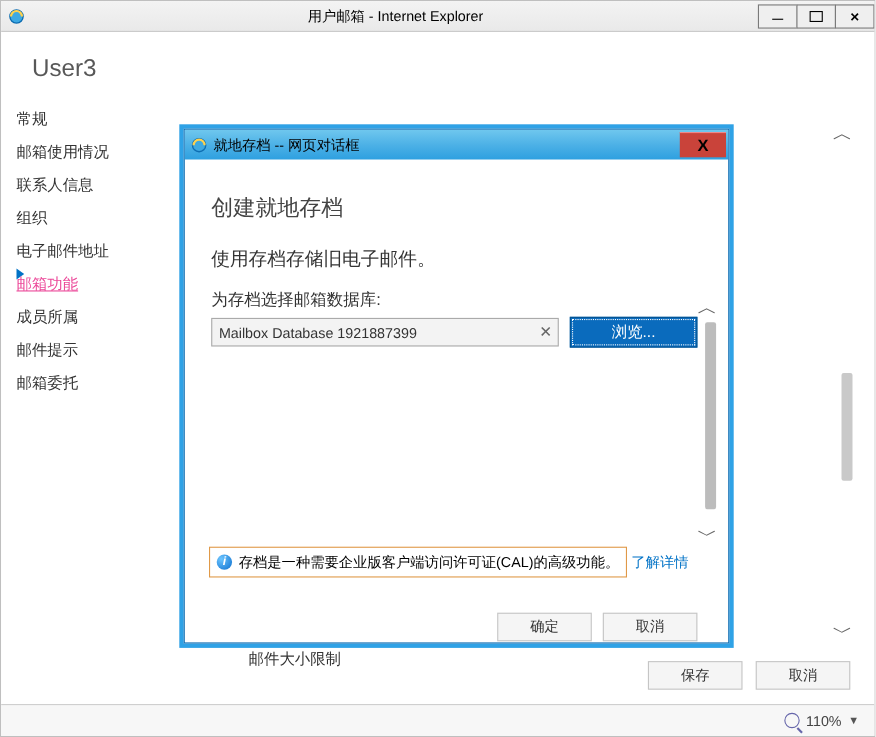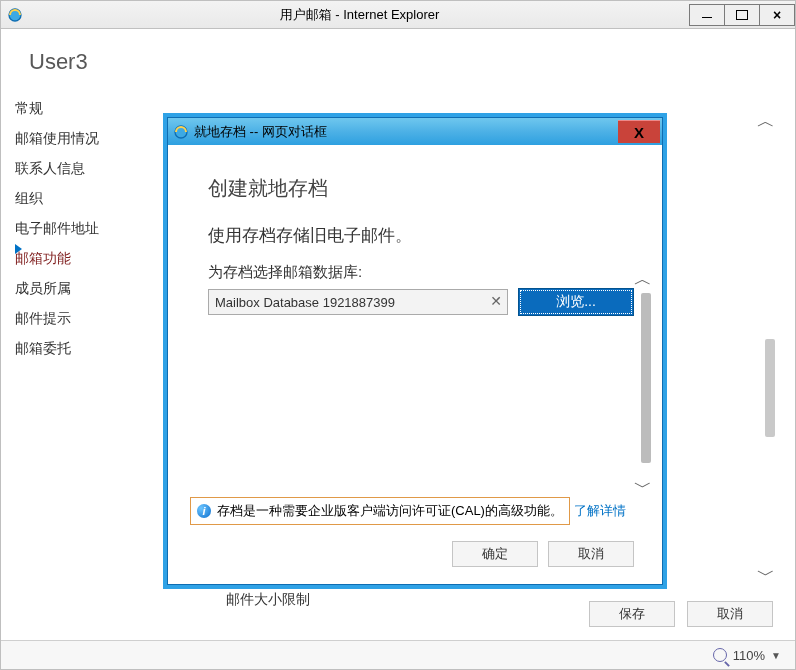--- a/index.html
+++ b/index.html
@@ -12,60 +12,60 @@
   .winbtns { display:flex; }
   .winbtn { width:36px; height:22px; border:1px solid #7a7a7a; background:#efefef; display:flex; align-items:center; justify-content:center; margin-left:-1px; font-size:11px; }
   .winbtn.min::after { content:""; display:block; width:10px; height:1px; background:#000; margin-top:6px; }
   .winbtn.max::after { content:""; display:block; width:10px; height:8px; border:1px solid #000; }
   .winbtn.close { font-weight:bold; font-size:14px; }
   
   .main-content { position:relative; width:100%; height:612px; background:#fff; }
   .user-title { position:absolute; left:28px; top:20px; font-size:22px; color:#585858; }
   .nav { position:absolute; left:14px; top:64px; font-size:14px; line-height:30px; }
   .nav-item { color:#333; }
-  .nav-item.active { color:#7f1d1d; }
+  .nav-item.active { color:#ec4899;text-decoration:underline; }
   .nav-arrow { position:absolute; left:14px; top:215px; width:0; height:0; border-top:5px solid transparent; border-bottom:5px solid transparent; border-left:7px solid #0072c6; }
   .truncated-section { position:absolute; left:225px; top:562px; font-size:14px; color:#333; }
   
   .bottom-btns { position:absolute; right:22px; bottom:14px; display:flex; gap:12px; }
   .flatbtn { width:86px; height:26px; border:1px solid #c5c5c5; background:#f5f5f5; font-size:13px; color:#333; display:flex; align-items:center; justify-content:center; }
   
   .outer-scroll-up { position:absolute; right:20px; top:80px; font-size:18px; color:#666; }
   .outer-scroll-down { position:absolute; right:20px; top:534px; font-size:18px; color:#666; }
   .outer-scrollbar { position:absolute; right:20px; top:310px; width:10px; height:98px; background:#c9c9c9; border-radius:2px; }
   
   .statusbar { position:absolute; left:0; right:0; bottom:0; height:29px; border-top:1px solid #cfcfcf; background:#f7f7f7; display:flex; align-items:center; justify-content:flex-end; padding-right:14px; gap:6px; font-size:13px; color:#444; }
   .zoom-icon { width:14px; height:14px; border:1.5px solid #66a; border-radius:50%; position:relative; }
   .zoom-icon::after { content:""; position:absolute; right:-4px; bottom:-4px; width:6px; height:2px; background:#66a; transform:rotate(45deg); }
   
   .dialog { position:absolute; left:166px; top:88px; width:496px; height:468px; background:#fff; border:1px solid #0f6db2; box-shadow:0 0 0 4px #2fa2e6; }
   .dlg-titlebar { height:27px; background:linear-gradient(#6fc7ee,#4db1e6,#2ea0e0); display:flex; align-items:center; color:#000; }
   .dlg-ie { width:16px; height:16px; margin:0 5px; display:flex; align-items:center; justify-content:center; }
   .dlg-title { flex:1; text-align:left; font-size:13px; color:#000; }
   .dlg-close { width:42px; height:23px; margin-right:2px; background:#c9433a; color:#000; display:flex; align-items:center; justify-content:center; font-size:15px; font-weight:bold; border-top:1px solid #e88; }
-  .dlg-body { padding:18px 28px 0 40px; position:relative; height:438px; }
+  .dlg-body { padding:18px 28px 0 24px; position:relative; height:438px; }
   .dlg-h1 { font-size:20px; color:#444; margin:12px 0 22px 0; font-weight:normal; }
   .dlg-text { font-size:17px; color:#333; margin-bottom:16px; }
   .dlg-label { font-size:15px; color:#333; margin-bottom:6px; }
   .dlg-row { display:flex; gap:10px; align-items:center; }
   .dlg-input-wrap { position:relative; flex:1; }
   .dlg-input { width:100%; height:26px; padding:0 26px 0 6px; font-size:13px; border:1px solid #aaa; background:#f3f3f3; color:#333; }
   .dlg-input-x { position:absolute; right:6px; top:4px; font-size:14px; color:#666; }
   .browse-btn { width:116px; height:28px; background:#0a6bbd; color:#fff; font-size:14px; display:flex; align-items:center; justify-content:center; outline:1px dotted #fff; outline-offset:-3px; border:1px solid #04538f;}
   
   .dlg-scroll-up { position:absolute; right:10px; top:122px; font-size:18px; color:#666; }
   .dlg-scroll-down { position:absolute; right:10px; top:330px; font-size:18px; color:#666; }
   .dlg-scrollbar { position:absolute; right:11px; top:148px; width:10px; height:170px; background:#bcbcbc; border-radius:2px; }
   
   .info-row { position:absolute; left:22px; bottom:58px; right:26px; display:flex; align-items:center; font-size:13px; }
   .info-box { border:1px solid #e09948; padding:4px 6px; display:flex; align-items:center; gap:6px; }
   .info-i { width:14px; height:14px; border-radius:50%; background:radial-gradient(circle at 30% 30%,#6cc5ff,#0d6fce); color:#fff; font-size:11px; font-style:italic; font-weight:bold; display:flex; align-items:center; justify-content:center; }
   .learn-link { color:#0072c6; margin-left:4px; }
   
-  .dlg-btns { position:absolute; right:28px; bottom:16px; display:flex; gap:10px;border-radius:13px; }
+  .dlg-btns { position:absolute; right:28px; bottom:0; display:flex; gap:10px;border-radius:13px; }
   
   .ielogo { width:16px; height:16px; }
 </style>
 </head>
 <body>
 
 <div class="root">
 
   <div class="titlebar">
     <span class="ie-icon">

